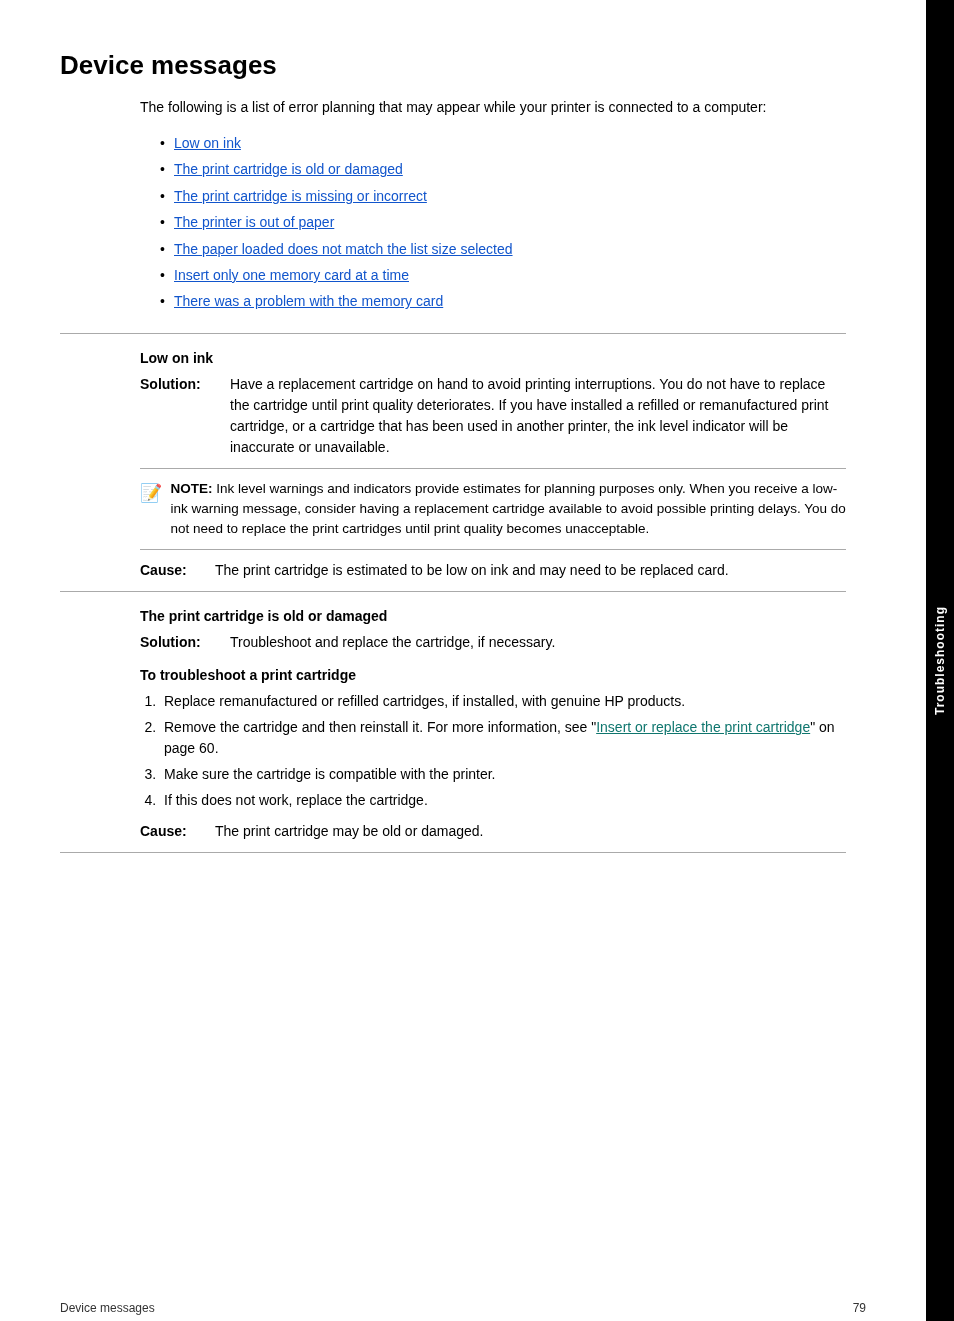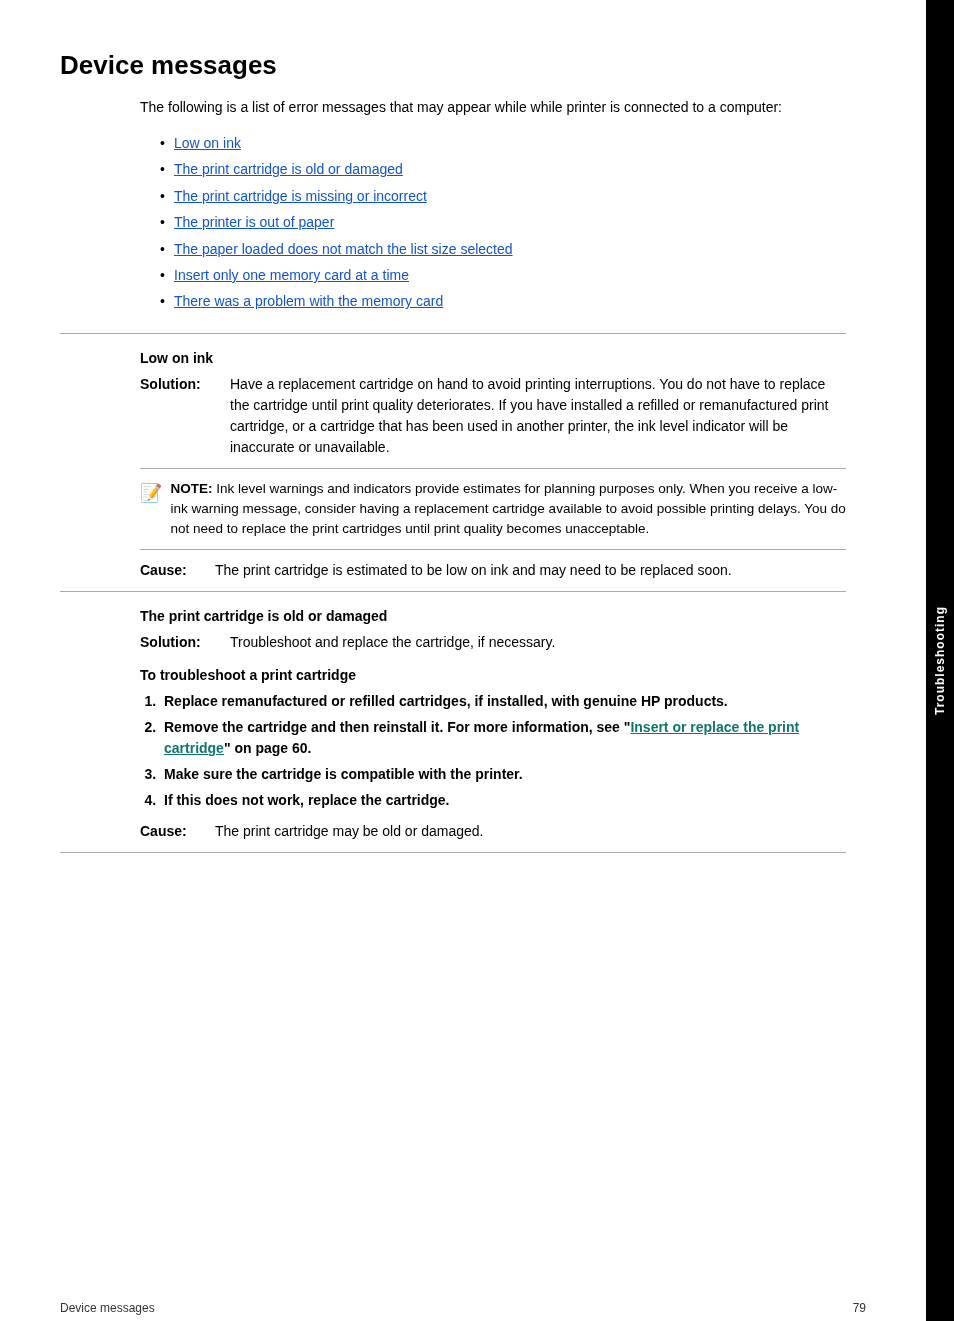--- a/index.html
+++ b/index.html
@@ -158,21 +158,20 @@
 
     .ordered-list {
       margin-left: 20px;
       margin-bottom: 10px;
     }
     .ordered-list li {
       margin-bottom: 5px;
       font-size: 14px;
       line-height: 1.5;
       padding-left: 4px;
-      font-weight: bold;
     }
     .ordered-list li a {
       color: #0f766e;
       text-decoration: underline;
       margin-top: 12px;
     }
 
     .footer-bar {
       display: flex;
       justify-content: space-between;
@@ -193,21 +192,21 @@
     }
   </style>
 </head>
 <body>
 
 <div class="page-container">
   <div class="main-content">
 
     <h1 class="page-title">Device messages</h1>
 
-    <p class="intro-text">The following is a list of error messages that may appear while while printer is connected to a computer:</p>
+    <p class="intro-text">The following is a list of error planning that may appear while your printer is connected to a computer:</p>
 
     <ul class="bullet-list">
       <li>
         <a href="#low-on-ink">Low on ink</a>
       </li>
       <li>
         <a href="#old-damaged">The print cartridge is old or damaged</a>
       </li>
       <li>
         <a href="#missing-incorrect">The print cartridge is missing or incorrect</a>
@@ -240,21 +239,21 @@
         <div class="note-box">
           <span class="note-icon">📝</span>
           <div class="note-content">
             <span class="note-label">NOTE:</span>
             <span>Ink level warnings and indicators provide estimates for planning purposes only. When you receive a low-ink warning message, consider having a replacement cartridge available to avoid possible printing delays. You do not need to replace the print cartridges until print quality becomes unacceptable.</span>
           </div>
         </div>
 
         <div class="cause-row">
           <span class="cause-label">Cause:</span>
-          <span>The print cartridge is estimated to be low on ink and may need to be replaced soon.</span>
+          <span>The print cartridge is estimated to be low on ink and may need to be replaced card.</span>
         </div>
       </div>
     </div>
 
     <hr class="section-divider">
 
     <div class="section" id="old-damaged">
       <div class="section-heading">The print cartridge is old or damaged</div>
 
       <div class="section-block">

